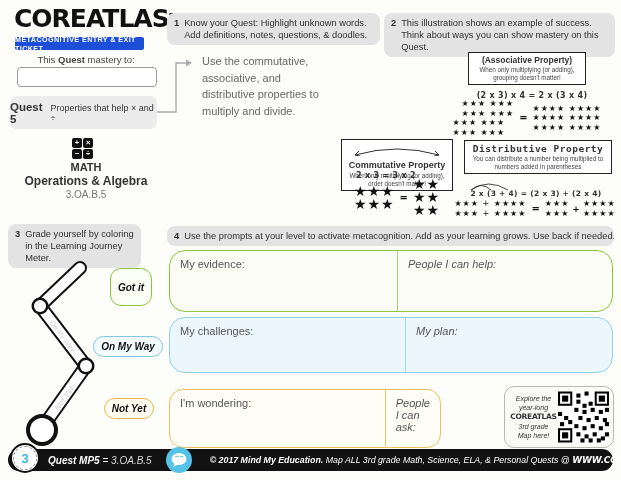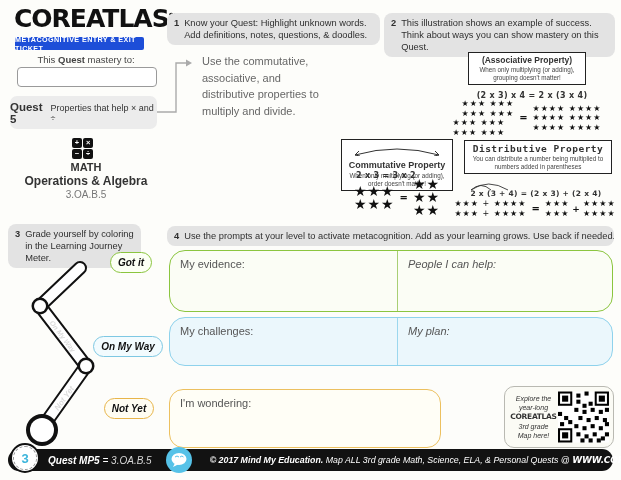--- a/index.html
+++ b/index.html
@@ -66,30 +66,30 @@
   .srow{letter-spacing:1px;white-space:pre;}
   .assoc-stars{left:436px;top:99px;width:182px;font-size:8px;line-height:9.5px;}
   .assoc-stars .indent{padding-left:9px;}
   .commut-stars{left:341px;top:178px;width:112px;font-size:14px;line-height:13px;}
   .distrib-stars{left:452px;top:199px;width:166px;font-size:8px;line-height:10px;}
   .distrib-stars .plus{font-weight:800;font-size:9px;margin:0 3px;}
 
   
   .pill{border-radius:11px;display:flex;align-items:center;justify-content:center;
         font-weight:800;font-style:italic;font-size:10px;color:#111;box-sizing:border-box;}
-  .pill-got{left:110px;top:252px;width:42px;height:21px;border:1.7px solid #8bc53f;background:#fcfff5;}
+  .pill-got{left:110px;top:268px;width:42px;height:38px;border:1.7px solid #8bc53f;background:#fcfff5;}
   .pill-way{left:93px;top:336px;width:70px;height:21px;border:1.7px solid #7ec8e3;background:#f2fbfe;}
   .pill-not{left:104px;top:398px;width:50px;height:21px;border:1.7px solid #e8b54a;background:#fffdf2;}
 
   
   .mbox{box-sizing:border-box;border-radius:16px;display:flex;}
   .mbox .cell{padding:7px 10px;font-size:11px;color:#555;box-sizing:border-box;}
   .box-green{left:169px;top:250px;width:444px;height:62px;border:1.7px solid #8bc53f;background:#fbfdf5;}
   .box-green .cell+.cell{border-left:1.4px solid #a8cf74;}
-  .box-blue{left:169px;top:317px;width:444px;height:49px;border:1.7px solid #8ed2ec;background:#ebf7fc;}
+  .box-blue{left:169px;top:317px;width:444px;height:56px;border:1.7px solid #8ed2ec;background:#ebf7fc;gap:8px;}
   .box-blue .cell+.cell{border-left:1.4px solid #9bd7ee;}
   .box-orange{left:169px;top:389px;width:272px;height:59px;border:1.7px solid #ecc05f;background:#fffef6;border-radius:14px;}
   .box-orange .cell+.cell{border-left:1.4px solid #edc06a;}
   .cell-l{width:227px;} .cell-r{flex:1;font-style:italic;}
   .box-orange .cell-l{width:227px;}
 
   .qr-panel{left:504px;top:386px;width:110px;height:62px;border:1.5px solid #b9b9b2;
             border-radius:10px;background:#fbfbf5;display:flex;align-items:center;
             justify-content:space-between;box-sizing:border-box;padding:3px 4px;}
   .qr-text{width:50px;text-align:center;font-style:italic;font-size:7px;line-height:1.3;color:#333;}
@@ -255,20 +255,21 @@
   <div class="abs mbox box-green">
     <div class="cell cell-l">My evidence:</div>
     <div class="cell cell-r">People I can help:</div>
   </div>
   <div class="abs mbox box-blue">
     <div class="cell cell-l">My challenges:</div>
     <div class="cell cell-r">My plan:</div>
   </div>
   <div class="abs mbox box-orange">
     <div class="cell cell-l">I'm wondering:</div>
+    <div class="cell cell-r">People I can ask:</div>
   </div>
 
   <div class="abs qr-panel">
     <div class="qr-text">
       <div>Explore the</div>
       <div>year-long</div>
       <div class="brandline">CoreAtlas</div>
       <div>3rd grade</div>
       <div>Map here!</div>
     </div>

